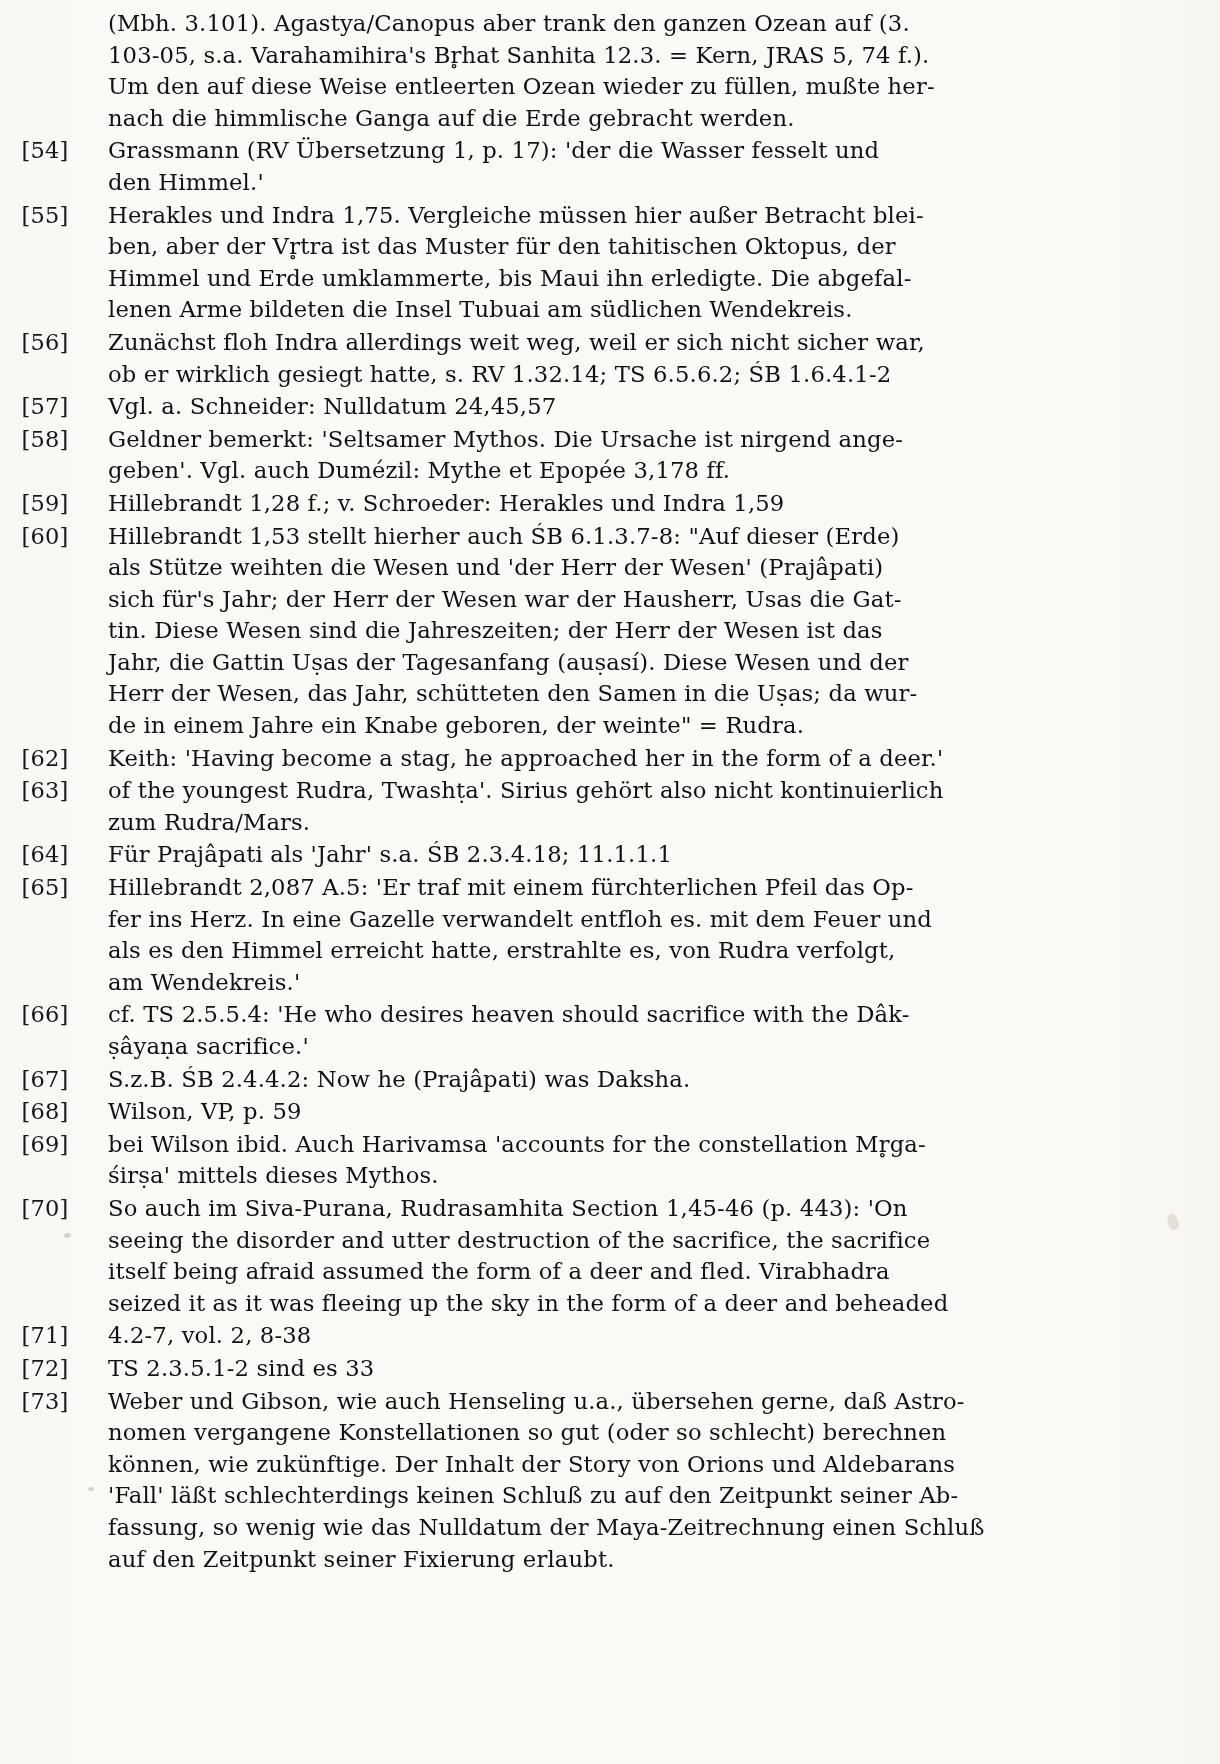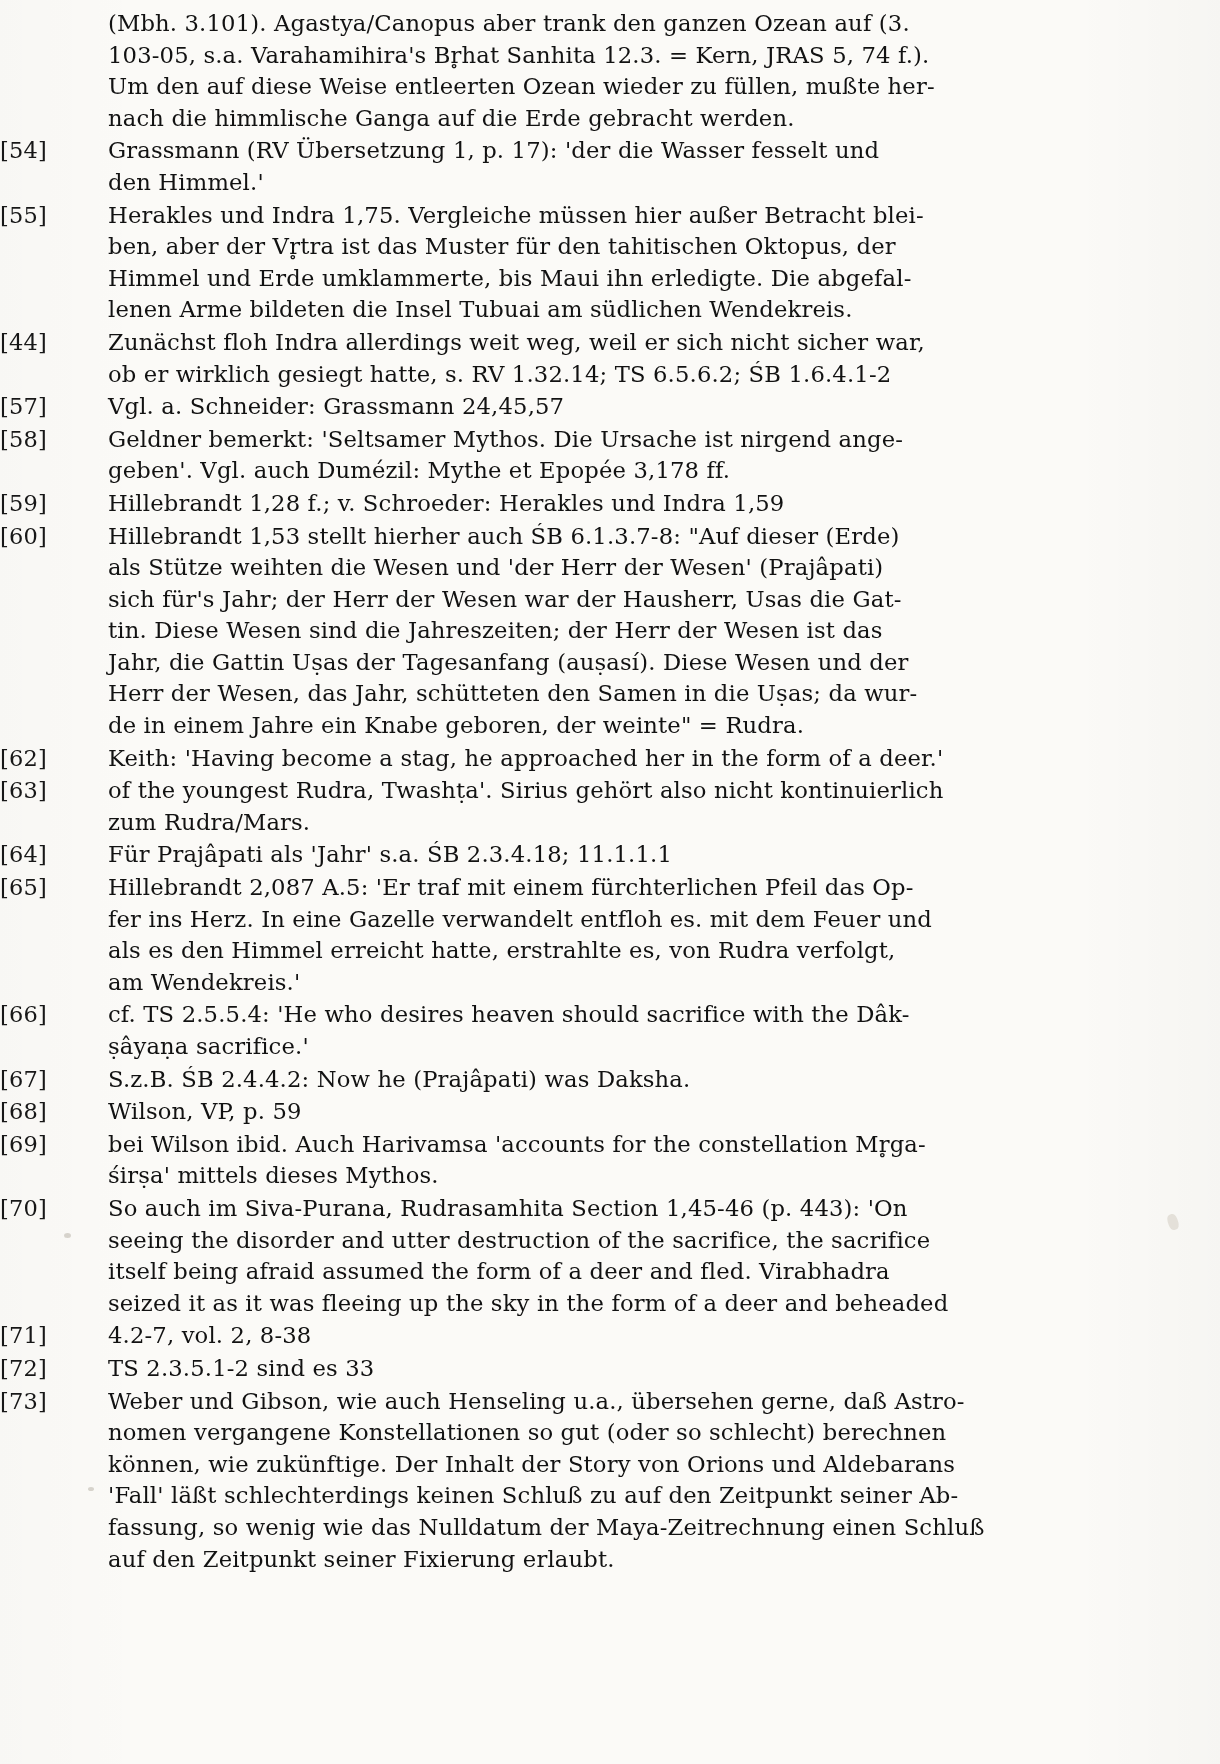--- a/index.html
+++ b/index.html
@@ -33,21 +33,21 @@
     padding-top: 8px;
   }
   .note {
     display: flex;
     align-items: flex-start;
     margin-bottom: 1px;
   }
   .note-num {
     width: 108px;
     min-width: 108px;
-    text-align: left;
+    text-align: center;
     padding-right: 18px;
     font-size: 22.5px;
     line-height: 31.6px;
     letter-spacing: 0.2px;
     font-family: "DejaVu Serif", serif;
     color: #171717;
     box-sizing: border-box;
   }
   .note-body {
     font-size: 22.7px;
@@ -105,30 +105,30 @@
       <div class="note">
         <div class="note-num">[55]</div>
         <div class="note-body">
           <span class="ln">Herakles und Indra 1,75. Vergleiche müssen hier außer Betracht blei-</span>
           <span class="ln">ben, aber der Vr̥tra ist das Muster für den tahitischen Oktopus, der</span>
           <span class="ln">Himmel und Erde umklammerte, bis Maui ihn erledigte. Die abgefal-</span>
           <span class="ln">lenen Arme bildeten die Insel Tubuai am südlichen Wendekreis.</span>
         </div>
       </div>
       <div class="note">
-        <div class="note-num">[44]</div>
+        <div class="note-num">[56]</div>
         <div class="note-body">
           <span class="ln">Zunächst floh Indra allerdings weit weg, weil er sich nicht sicher war,</span>
           <span class="ln">ob er wirklich gesiegt hatte, s. RV 1.32.14; TS 6.5.6.2; ŚB 1.6.4.1-2</span>
         </div>
       </div>
       <div class="note">
         <div class="note-num">[57]</div>
         <div class="note-body">
-          <span class="ln">Vgl. a. Schneider: Grassmann 24,45,57</span>
+          <span class="ln">Vgl. a. Schneider: Nulldatum 24,45,57</span>
         </div>
       </div>
       <div class="note">
         <div class="note-num">[58]</div>
         <div class="note-body">
           <span class="ln">Geldner bemerkt: 'Seltsamer Mythos. Die Ursache ist nirgend ange-</span>
           <span class="ln">geben'. Vgl. auch Dumézil: Mythe et Epopée 3,178 ff.</span>
         </div>
       </div>
       <div class="note">

